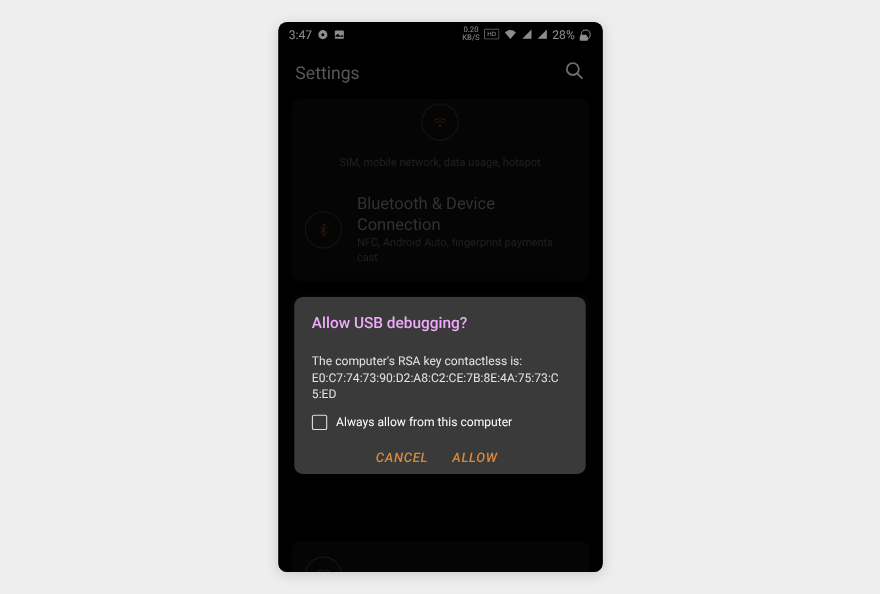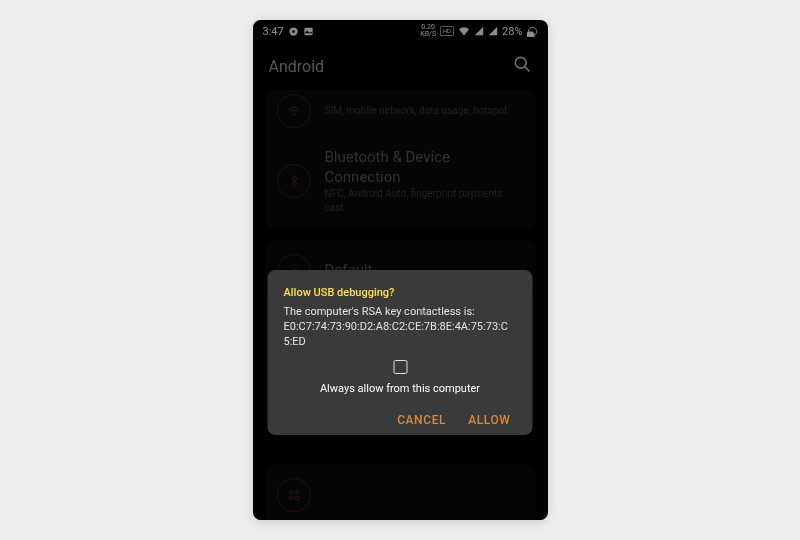--- a/index.html
+++ b/index.html
@@ -84,36 +84,37 @@
     position: absolute;
     left: 50%; transform: translateX(-50%);
     top: 250px;
     width: 265px;
     background: #3a3a3a;
     border-radius: 8px;
     padding: 16px 16px 8px 16px;
     color: #eeeeee;
     box-shadow: 0 8px 24px rgba(0,0,0,0.5);
   }
-  .dialog-title { font-size: 11px; font-weight: 500; margin-bottom: 6px; color: #fde047; }
+  .dialog-title { font-size: 14px; font-weight: 500; margin-bottom: 20px; color: #f0abfc; }
   .dialog-msg { font-size: 11px; color: #e4e4e4; line-height: 1.35; }
   .dialog-check {
     display: flex; align-items: center; gap: 8px;
-    margin-top: 10px; font-size: 11px; color: #ffffff; flex-direction: column;
+    margin-top: 10px; font-size: 11px; color: #ffffff;
   }
   .checkbox {
     width: 14px; height: 14px;
     border: 1.5px solid #e0e0e0;
     border-radius: 2px;
     flex-shrink: 0;
   }
   .dialog-actions {
-    display: flex; justify-content: flex-end; gap: 22px;
+    display: flex; justify-content: center; gap: 22px;
     margin-top: 18px;
     padding-right: 6px;
+    font-style: italic;
   }
   .dialog-btn {
     font-size: 12px; font-weight: 500;
     letter-spacing: 0.6px;
     color: #d78a3b;
     text-transform: uppercase;
     cursor: pointer;
   }
 </style>
 </head>
@@ -167,32 +168,32 @@
       <span>
         <svg width="11" height="11" viewBox="0 0 24 24" fill="none">
             <circle cx="12" cy="12" r="9" stroke="#fff" stroke-width="2"></circle>
             <path d="M12 12 A9 9 0 1 1 3 12 L12 12 Z" fill="#fff"></path>
           </svg>
       </span>
     </div>
   </div>
 
   <div class="appbar">
-    <div class="title">Android</div>
+    <div class="title">Settings</div>
     <div class="search">
       <svg width="20" height="20" viewBox="0 0 24 24" fill="none" stroke="#c7c7c7" stroke-width="2">
           <circle cx="10.5" cy="10.5" r="6.5"></circle>
           <line x1="15.5" y1="15.5" x2="21" y2="21"></line>
         </svg>
     </div>
   </div>
 
   <div class="content dimmed">
     <div class="card">
-      <div class="row" style="padding-top:0;">
+      <div class="row" style="padding-top:0;flex-direction:column;">
         <div class="iconwrap">
           <svg width="16" height="16" viewBox="0 0 24 24" fill="none" stroke="currentColor" stroke-width="1.5">
               <path d="M12 20 L12 20"></path>
               <path d="M4 10 C8 6 16 6 20 10"></path>
               <path d="M7 13 C10 10.5 14 10.5 17 13"></path>
               <circle cx="12" cy="17" r="1" fill="currentColor"></circle>
             </svg>
         </div>
         <div class="textwrap">
           <div class="row-sub">SIM, mobile network, data usage, hotspot</div>

